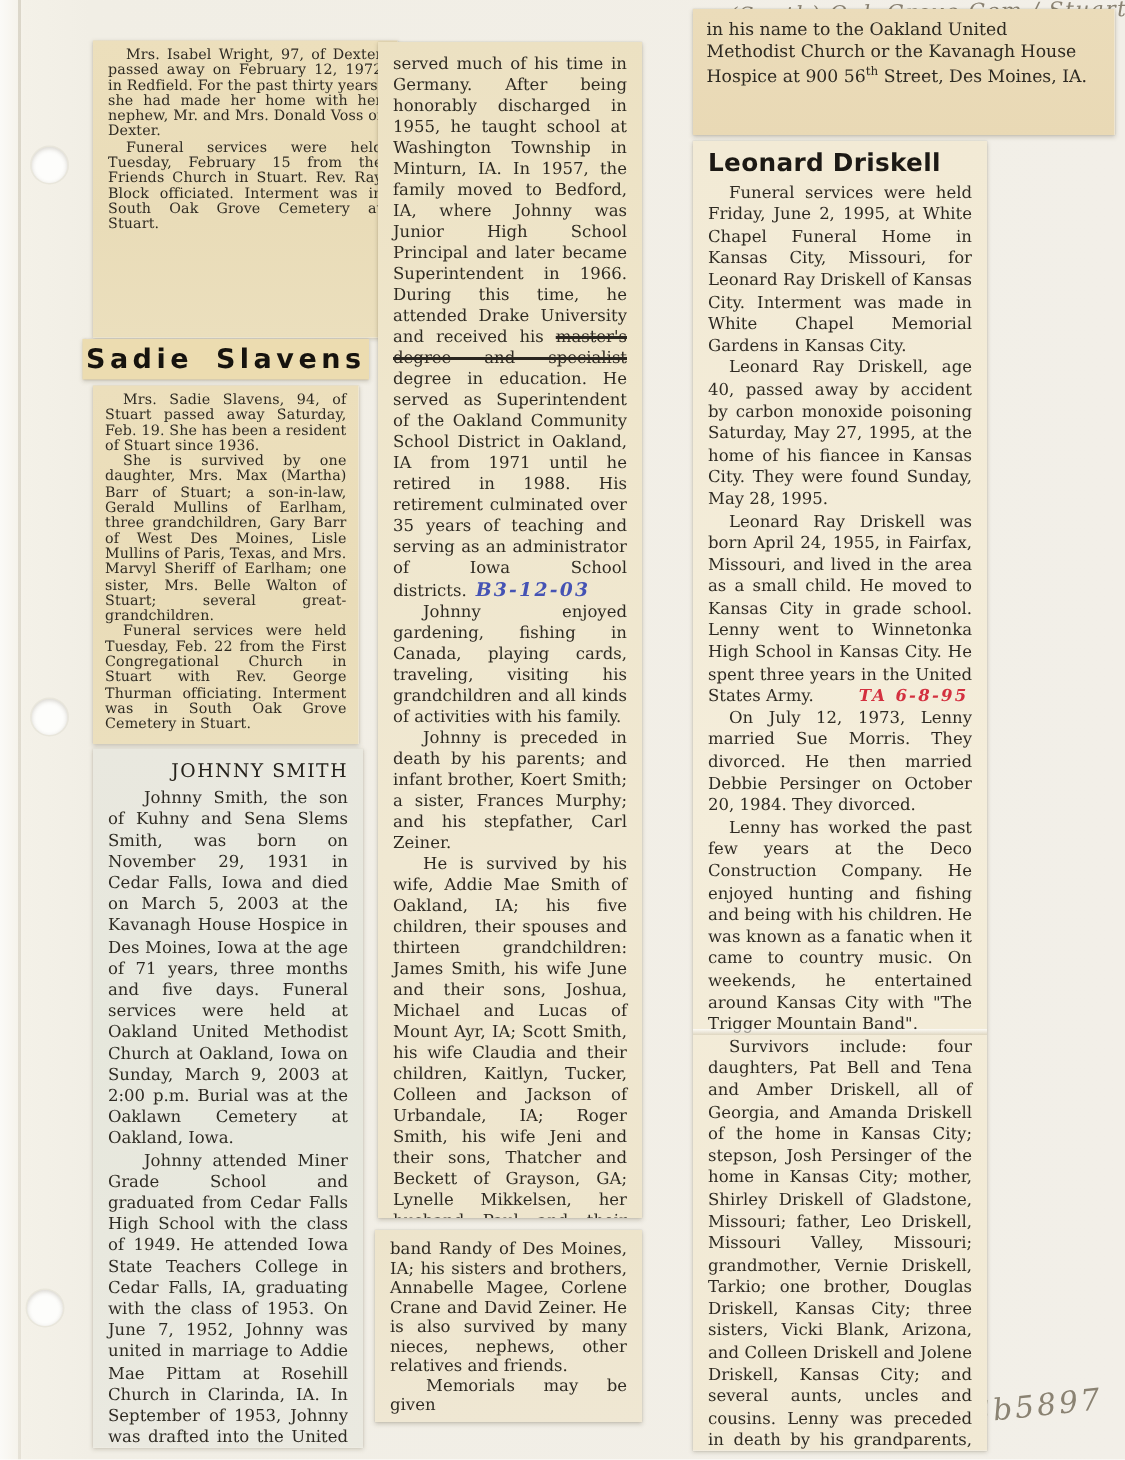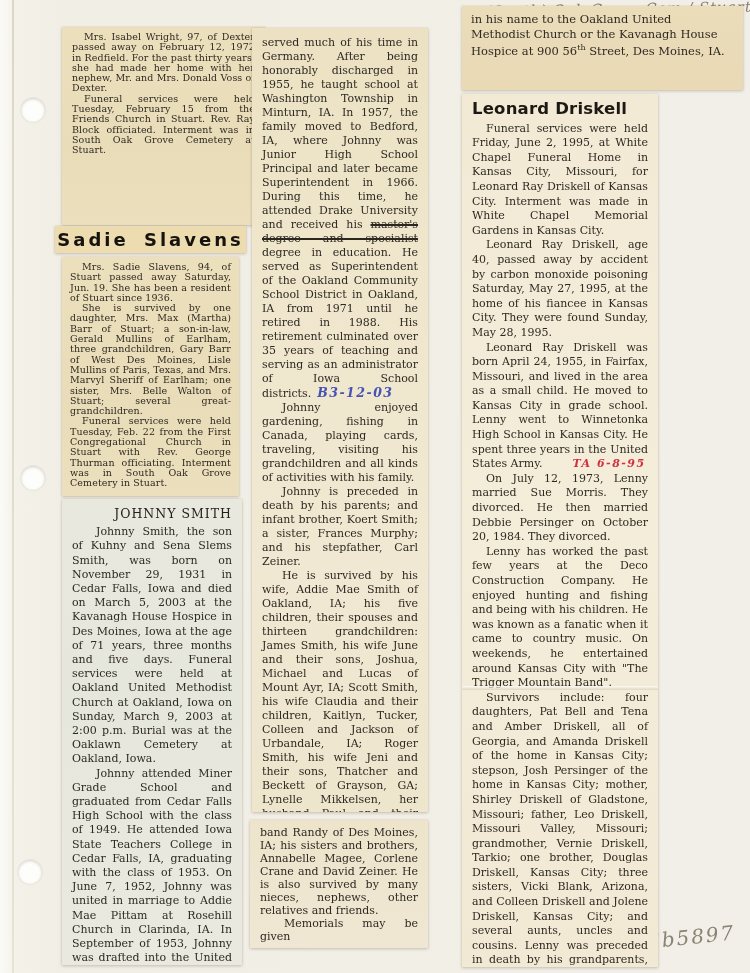--- a/index.html
+++ b/index.html
@@ -132,21 +132,21 @@
   <div class="clip vintage wright">
     <p>Mrs. Isabel Wright, 97, of Dexter passed away on February 12, 1972 in Redfield. For the past thirty years, she had made her home with her nephew, Mr. and Mrs. Donald Voss of Dexter.</p>
     <p>Funeral services were held Tuesday, February 15 from the Friends Church in Stuart. Rev. Ray Block officiated. Interment was in South Oak Grove Cemetery at Stuart.</p>
   </div>
 
   <div class="clip slavens-head">
     <span>Sadie Slavens</span>
   </div>
 
   <div class="clip vintage slavens-body">
-    <p>Mrs. Sadie Slavens, 94, of Stuart passed away Saturday, Jun. 19. She has been a resident of Stuart since 1936.</p>
+    <p>Mrs. Sadie Slavens, 94, of Stuart passed away Saturday, Feb. 19. She has been a resident of Stuart since 1936.</p>
     <p>She is survived by one daughter, Mrs. Max (Martha) Barr of Stuart; a son-in-law, Gerald Mullins of Earlham, three grandchildren, Gary Barr of West Des Moines, Lisle Mullins of Paris, Texas, and Mrs. Marvyl Sheriff of Earlham; one sister, Mrs. Belle Walton of Stuart; several great-grandchildren.</p>
     <p>Funeral services were held Tuesday, Feb. 22 from the First Congregational Church in Stuart with Rev. George Thurman officiating. Interment was in South Oak Grove Cemetery in Stuart.</p>
   </div>
 
   <div class="clip smith">
     <p class="smith-headline headline-p">JOHNNY SMITH</p>
     <p>Johnny Smith, the son of Kuhny and Sena Slems Smith, was born on November 29, 1931 in Cedar Falls, Iowa and died on March 5, 2003 at the Kavanagh House Hospice in Des Moines, Iowa at the age of 71 years, three months and five days. Funeral services were held at Oakland United Methodist Church at Oakland, Iowa on Sunday, March 9, 2003 at 2:00 p.m. Burial was at the Oaklawn Cemetery at Oakland, Iowa.</p>
     <p>Johnny attended Miner Grade School and graduated from Cedar Falls High School with the class of 1949. He attended Iowa State Teachers College in Cedar Falls, IA, graduating with the class of 1953. On June 7, 1952, Johnny was united in marriage to Addie Mae Pittam at Rosehill Church in Clarinda, IA. In September of 1953, Johnny was drafted into the United States Army and</p>
   </div>
 

